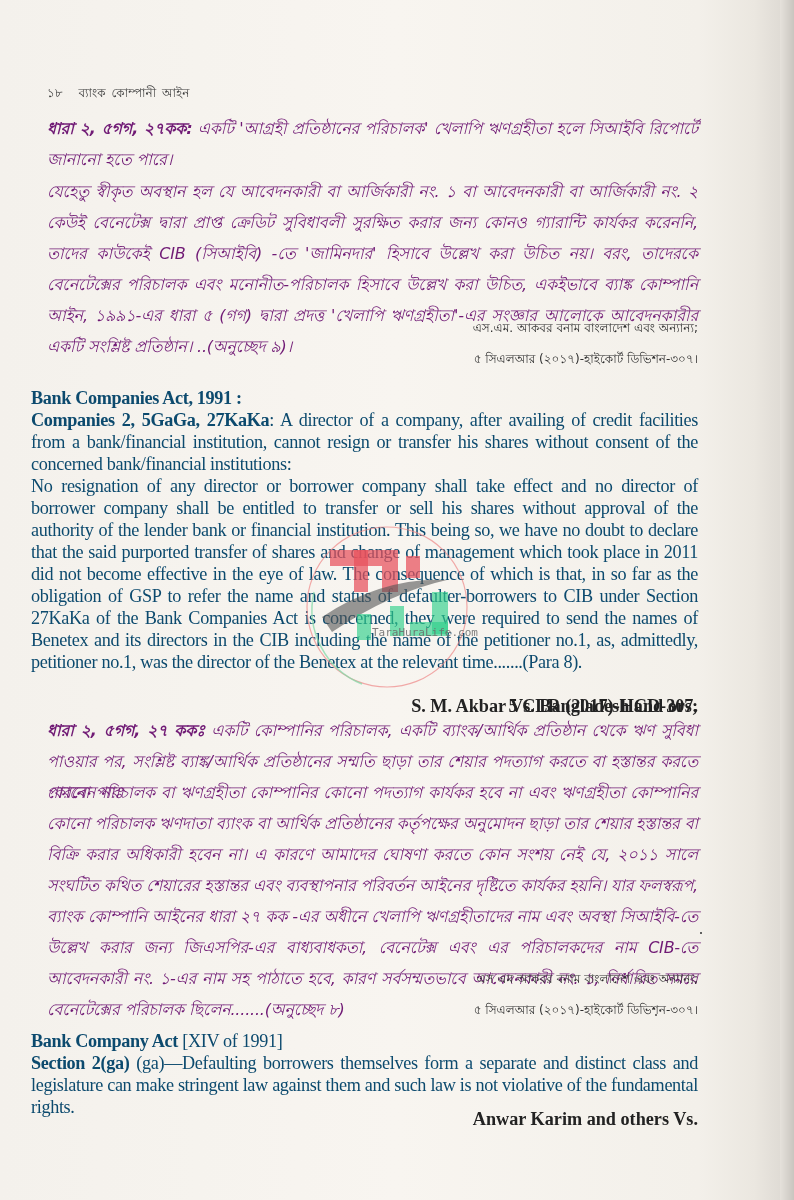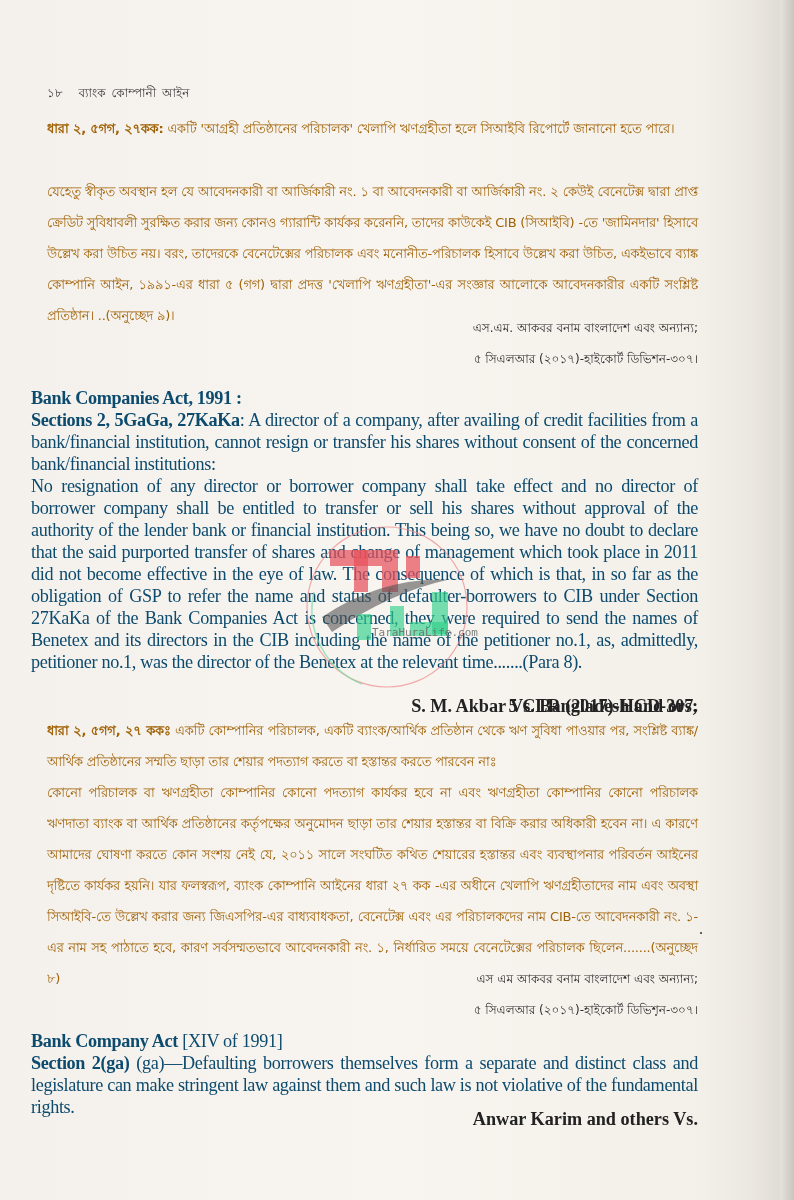--- a/index.html
+++ b/index.html
@@ -19,22 +19,22 @@
   }
   .content { position: absolute; left: 0; top: 0; width: 794px; }
   .running-head {
     position: absolute; left: 47px; top: 84px;
     font-family: "DejaVu Sans", sans-serif; font-size: 12px; color: #3a3a3a;
     word-spacing: 2px;
   }
   .running-head .pno { margin-right: 10px; }
   .bn {
     position: absolute; left: 47px; width: 651px;
-    font-family: "DejaVu Sans", sans-serif; font-size: 13px; line-height: 31px;
-    text-align: justify; color: #a16207; letter-spacing: -0.2px;
+    font-family: "DejaVu Sans", sans-serif; font-size: 16px; line-height: 31px;
+    text-align: justify; color: #701a75; letter-spacing: -0.2px; font-style: italic;
   }
   .bn b { font-weight: bold; }
   .bn-right {
     position: absolute; right: 96px;
     font-family: "DejaVu Sans", sans-serif; font-size: 12px; line-height: 31px;
     color: #2e2e2e; text-align: right; white-space: nowrap;
   }
   .en {
     position: absolute; left: 31px; width: 667px;
     font-family: "Liberation Serif", serif; font-size: 18.2px; line-height: 22px;
@@ -75,21 +75,21 @@
     <b>ধারা ২, ৫গগ, ২৭কক:</b><span> একটি 'আগ্রহী প্রতিষ্ঠানের পরিচালক' খেলাপি ঋণগ্রহীতা হলে সিআইবি রিপোর্টে জানানো হতে পারে।</span>
   </div>
   <div class="bn" style="top:176px;">যেহেতু স্বীকৃত অবস্থান হল যে আবেদনকারী বা আর্জিকারী নং. ১ বা আবেদনকারী বা আর্জিকারী নং. ২ কেউই বেনেটেক্স দ্বারা প্রাপ্ত ক্রেডিট সুবিধাবলী সুরক্ষিত করার জন্য কোনও গ্যারান্টি কার্যকর করেননি, তাদের কাউকেই CIB (সিআইবি) -তে 'জামিনদার' হিসাবে উল্লেখ করা উচিত নয়। বরং, তাদেরকে বেনেটেক্সের পরিচালক এবং মনোনীত-পরিচালক হিসাবে উল্লেখ করা উচিত, একইভাবে ব্যাঙ্ক কোম্পানি আইন, ১৯৯১-এর ধারা ৫ (গগ) দ্বারা প্রদত্ত 'খেলাপি ঋণগ্রহীতা'-এর সংজ্ঞার আলোকে আবেদনকারীর একটি সংশ্লিষ্ট প্রতিষ্ঠান। ..(অনুচ্ছেদ ৯)।</div>
   <div class="bn-right" style="top:313px;">এস.এম. আকবর বনাম বাংলাদেশ এবং অন্যান্য;</div>
   <div class="bn-right" style="top:344px;">৫ সিএলআর (২০১৭)-হাইকোর্ট ডিভিশন-৩০৭।</div>
 
   <div class="en" style="top:387px;">
     <b>Bank Companies Act, 1991 :</b>
   </div>
   <div class="en" style="top:409px;">
-    <b>Sections 2, 5GaGa, 27KaKa</b><span>: A director of a company, after availing of credit facilities from a bank/financial institution, cannot resign or transfer his shares without consent of the concerned bank/financial institutions:</span>
+    <b>Companies 2, 5GaGa, 27KaKa</b><span>: A director of a company, after availing of credit facilities from a bank/financial institution, cannot resign or transfer his shares without consent of the concerned bank/financial institutions:</span>
   </div>
   <div class="en" style="top:475px;">No resignation of any director or borrower company shall take effect and no director of borrower company shall be entitled to transfer or sell his shares without approval of the authority of the lender bank or financial institution. This being so, we have no doubt to declare that the said purported transfer of shares and change of management which took place in 2011 did not become effective in the eye of law. The consequence of which is that, in so far as the obligation of GSP to refer the name and status of defaulter-borrowers to CIB under Section 27KaKa of the Bank Companies Act is concerned, they were required to send the names of Benetex and its directors in the CIB including the name of the petitioner no.1, as, admittedly, petitioner no.1, was the director of the Benetex at the relevant time.......(Para 8).</div>
   <div class="en-right" style="top:695px;margin-left:27px;">S. M. Akbar Vs. Bangladesh and ors;</div>
   <div class="en-right" style="top:695px;margin-left:36px;">5 CLR (2017)-HCD-307.</div>
 
   <div class="bn" style="top:715px;">
     <b>ধারা ২, ৫গগ, ২৭ ককঃ</b><span> একটি কোম্পানির পরিচালক, একটি ব্যাংক/আর্থিক প্রতিষ্ঠান থেকে ঋণ সুবিধা পাওয়ার পর, সংশ্লিষ্ট ব্যাঙ্ক/আর্থিক প্রতিষ্ঠানের সম্মতি ছাড়া তার শেয়ার পদত্যাগ করতে বা হস্তান্তর করতে পারবেন নাঃ</span>
   </div>
   <div class="bn" style="top:777px;">কোনো পরিচালক বা ঋণগ্রহীতা কোম্পানির কোনো পদত্যাগ কার্যকর হবে না এবং ঋণগ্রহীতা কোম্পানির কোনো পরিচালক ঋণদাতা ব্যাংক বা আর্থিক প্রতিষ্ঠানের কর্তৃপক্ষের অনুমোদন ছাড়া তার শেয়ার হস্তান্তর বা বিক্রি করার অধিকারী হবেন না। এ কারণে আমাদের ঘোষণা করতে কোন সংশয় নেই যে, ২০১১ সালে সংঘটিত কথিত শেয়ারের হস্তান্তর এবং ব্যবস্থাপনার পরিবর্তন আইনের দৃষ্টিতে কার্যকর হয়নি। যার ফলস্বরূপ, ব্যাংক কোম্পানি আইনের ধারা ২৭ কক -এর অধীনে খেলাপি ঋণগ্রহীতাদের নাম এবং অবস্থা সিআইবি-তে উল্লেখ করার জন্য জিএসপির-এর বাধ্যবাধকতা, বেনেটেক্স এবং এর পরিচালকদের নাম CIB-তে আবেদনকারী নং. ১-এর নাম সহ পাঠাতে হবে, কারণ সর্বসম্মতভাবে আবেদনকারী নং. ১, নির্ধারিত সময়ে বেনেটেক্সের পরিচালক ছিলেন.......(অনুচ্ছেদ ৮)</div>
   <div class="bn-right" style="top:964px;">এস এম আকবর বনাম বাংলাদেশ এবং অন্যান্য;</div>

